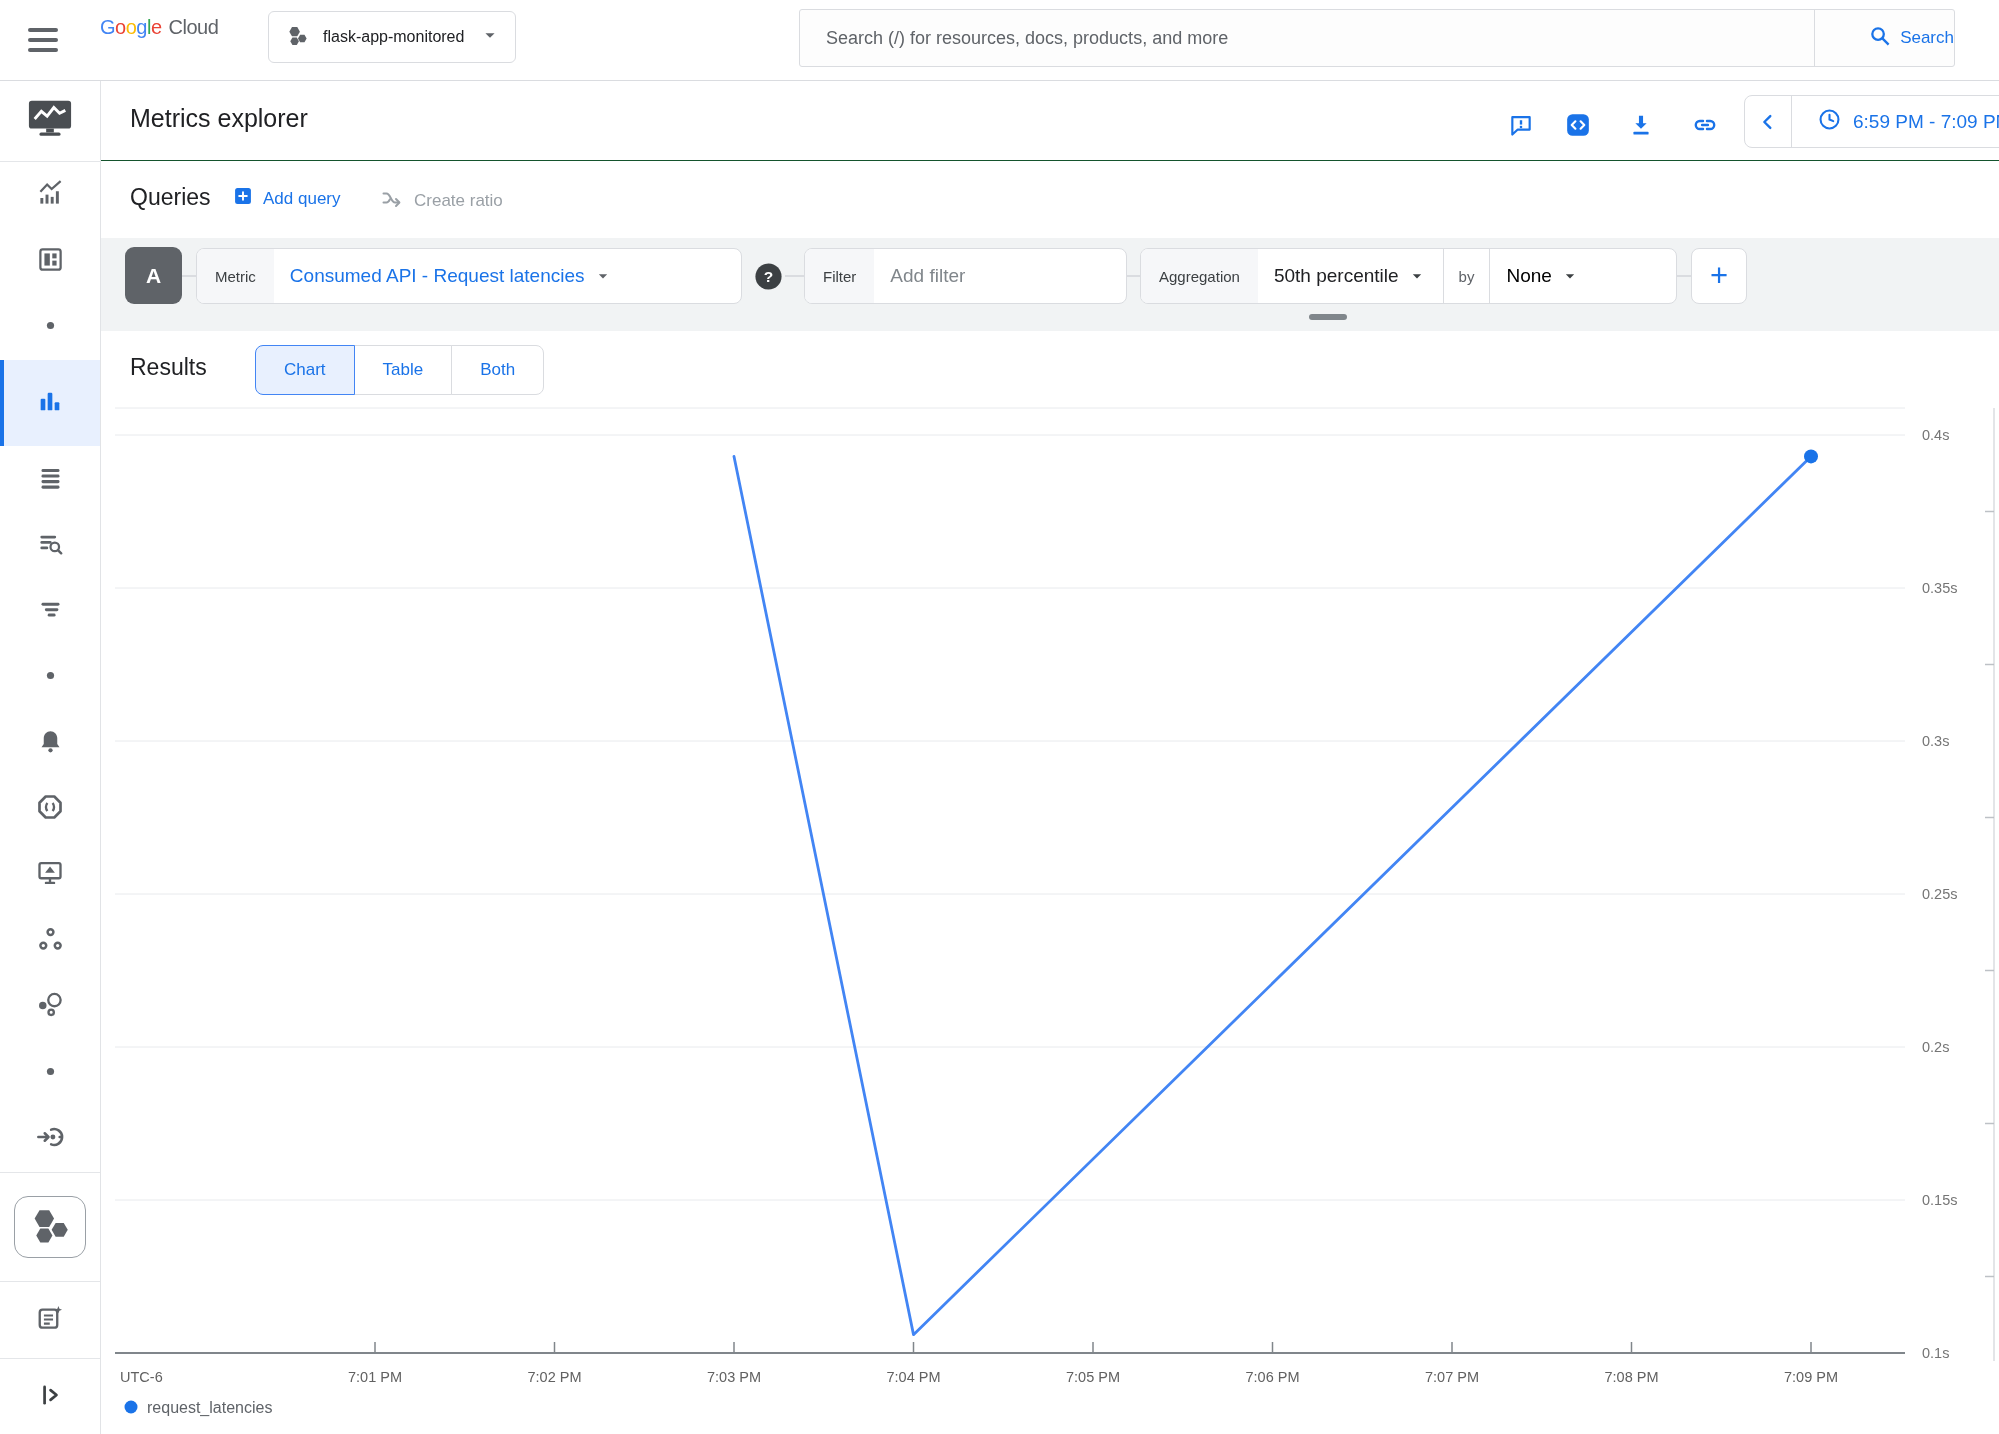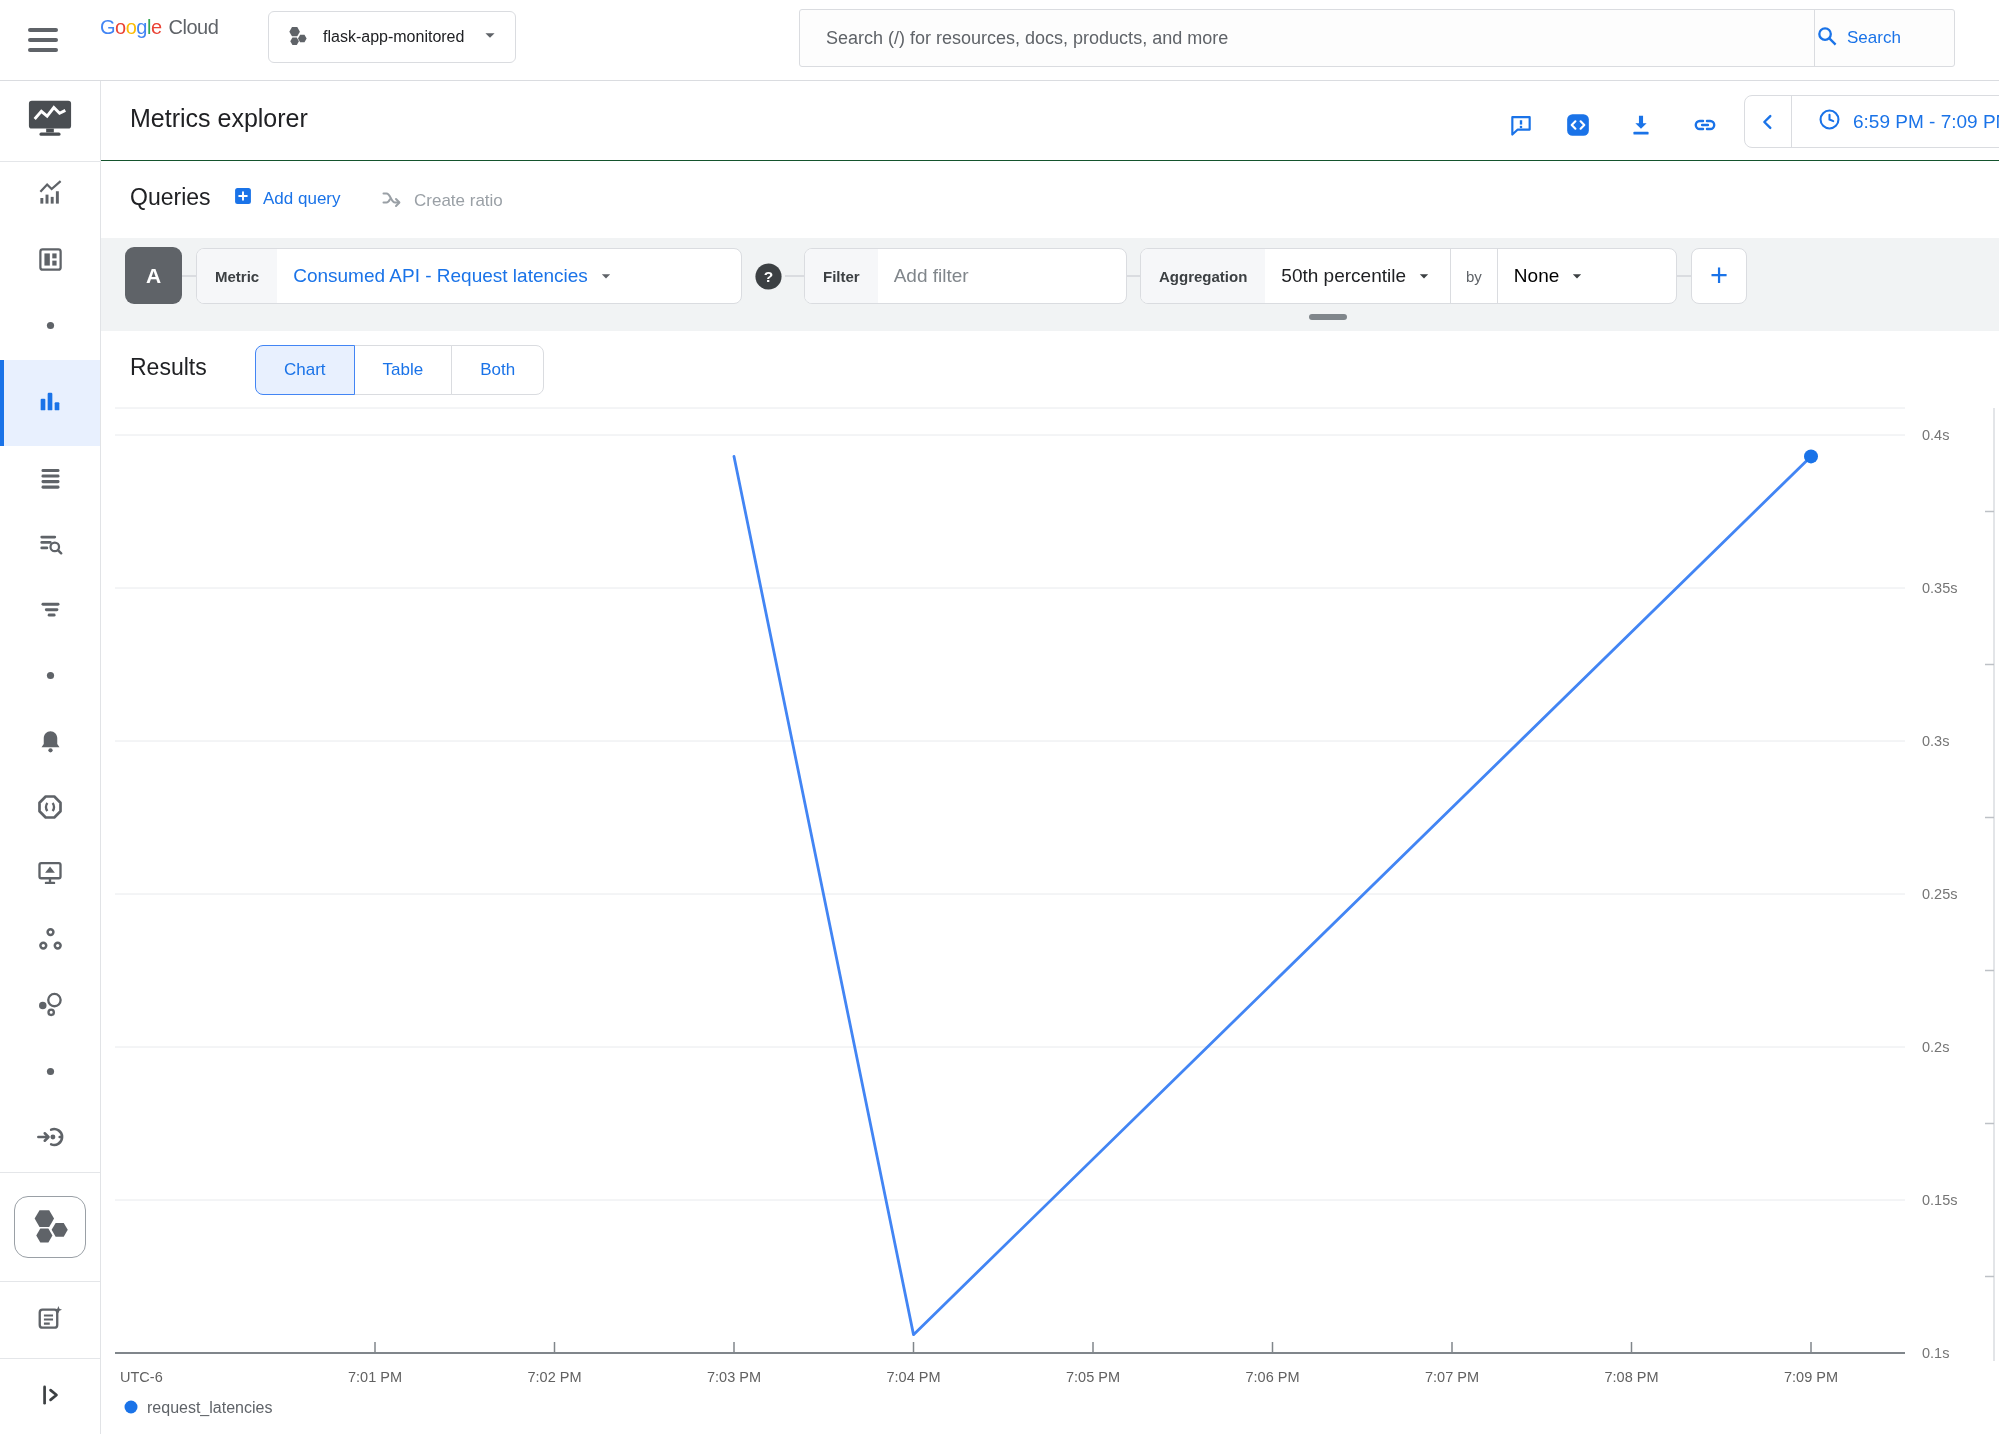--- a/index.html
+++ b/index.html
@@ -10,21 +10,21 @@
   
   .topbar { position:absolute; top:0; left:0; width:100%; height:81px; background:#fff; border-bottom:1px solid #dadce0; z-index:30; }
   .hamburger { position:absolute; left:28px; top:28px; width:30px; height:24px; display:flex; flex-direction:column; justify-content:space-between; cursor:pointer; }
   .hamburger span { display:block; height:3.6px; background:#5f6368; border-radius:2px; }
   .gc-logo { position:absolute; left:100px; top:16px; font-size:20px; letter-spacing:-0.5px; white-space:nowrap; }
   .gc-logo .cloud { color:#5f6368; margin-left:7px; }
   .project-btn { position:absolute; left:268px; top:11px; width:248px; height:52px; border:1px solid #dadce0; border-radius:6px; display:flex; align-items:center; padding:0 14px 0 16px; background:#fff; cursor:pointer; }
   .project-btn .label { font-size:16px; font-weight:500; color:#202124; margin-left:13px; flex:1; }
   .searchbox { position:absolute; left:799px; top:9px; width:1156px; height:58px; border:1px solid #dadce0; border-radius:3px; background:#fdfdfd; display:flex; align-items:stretch; }
   .searchbox .query { flex:1; display:flex; align-items:center; padding-left:26px; font-size:18px; color:#5f6368; }
-  .searchbox .go { width:140px; border-left:1px solid #dadce0; display:flex; align-items:center; justify-content:flex-start; gap:9px; color:#1a73e8; font-size:17px; font-weight:500; cursor:pointer; }
+  .searchbox .go { width:140px; border-left:1px solid #dadce0; display:flex; align-items:center; justify-content:flex-end; gap:9px; color:#1a73e8; font-size:17px; font-weight:500; cursor:pointer; }
 
   
   .sidebar { position:absolute; top:81px; left:0; width:101px; bottom:0; background:#fff; border-right:1px solid #e1e3e6; z-index:20; }
   .sb-item { height:66px; display:flex; align-items:center; justify-content:center; position:relative; cursor:pointer; }
   .sb-item.v-logo { height:80px; }
   .sb-item.v-boxed { height:108px; }
   .sb-item.v-tall { height:76px; }
   .sb-item.sel { height:86px; background:#e8f0fe; }
   .sb-item.sel::before { content:""; position:absolute; left:0; top:0; bottom:0; width:4px; background:#1a73e8; }
   .sb-div { height:1px; background:#e4e6e9; }
@@ -42,21 +42,21 @@
 
   .queries-row { top:161px; height:77px; }
   .queries-title { position:absolute; left:29px; top:23px; font-size:23px; color:#202124; }
   .qaction { position:absolute; top:25px; display:flex; align-items:center; gap:10px; font-size:17px; font-weight:500; cursor:pointer; }
   .qaction.add { left:132px; color:#1a73e8; }
   .qaction.ratio { left:279px; color:#9aa0a6; }
 
   .builder { top:238px; height:93px; background:#f1f3f4; }
   .badge-a { position:absolute; left:24px; top:9px; width:57px; height:57px; background:#5f6368; border-radius:9px; color:#fff; font-size:21px; font-weight:bold; display:flex; align-items:center; justify-content:center; }
   .pill { position:absolute; top:10px; height:56px; background:#fff; border:1px solid #dadce0; border-radius:8px; display:flex; align-items:stretch; overflow:hidden; }
-  .pill-label { background:#f6f7f9; display:flex; align-items:center; padding:0 18px; font-size:15px; font-weight:700; color:#3c4043; white-space:nowrap; }
+  .pill-label { background:#f6f7f9; display:flex; align-items:center; padding:0 18px; font-size:15px; font-weight:400; color:#3c4043; white-space:nowrap; }
   .pill-val { display:flex; align-items:center; gap:8px; padding:0 16px; font-size:19px; white-space:nowrap; cursor:pointer; }
   .pill-val.blue { color:#1a73e8; }
   .pill-val.ghost { color:#80868b; cursor:text; }
   .vdiv { width:1px; background:#dadce0; }
   .by { display:flex; align-items:center; padding:0 15px; font-size:15px; color:#5f6368; }
   .conn { position:absolute; top:37px; height:2px; background:#dadce0; }
   .help-dot { position:absolute; left:652px; top:23px; width:31px; height:31px; cursor:pointer; }
   .plus-btn { position:absolute; left:1590px; top:10px; width:56px; height:56px; background:#fff; border:1px solid #dadce0; border-radius:8px; color:#1a73e8; font-size:31px; font-weight:400; display:flex; align-items:center; justify-content:center; cursor:pointer; }
   .drag-handle { position:absolute; left:1208px; top:76px; width:38px; height:6px; border-radius:3px; background:#80868b; cursor:ns-resize; }
 

